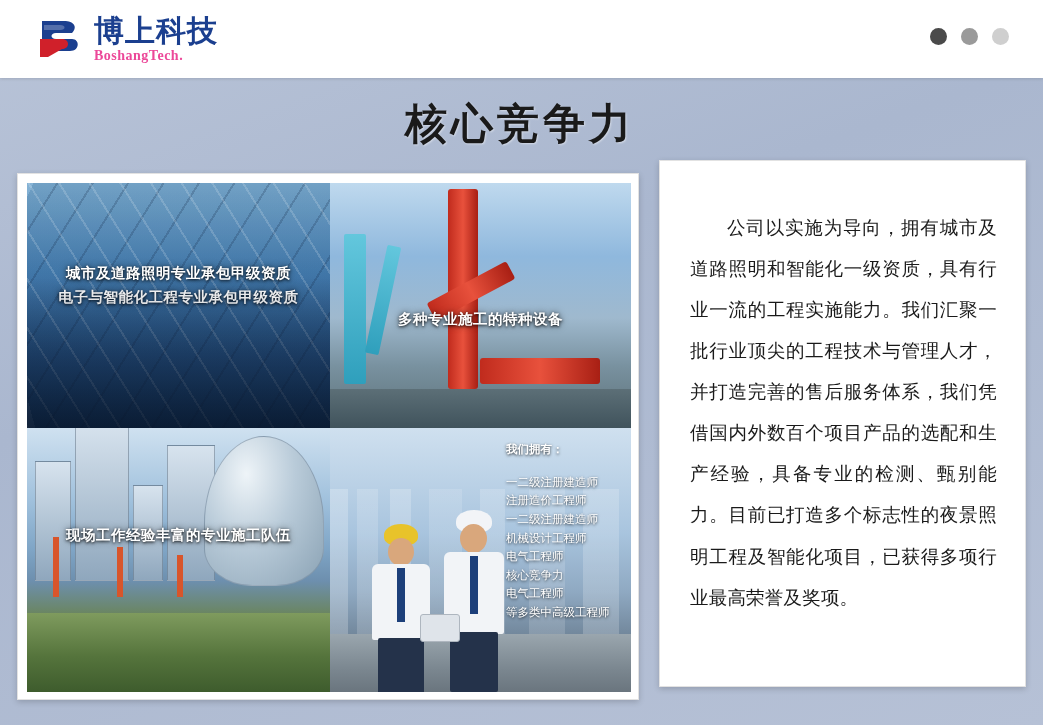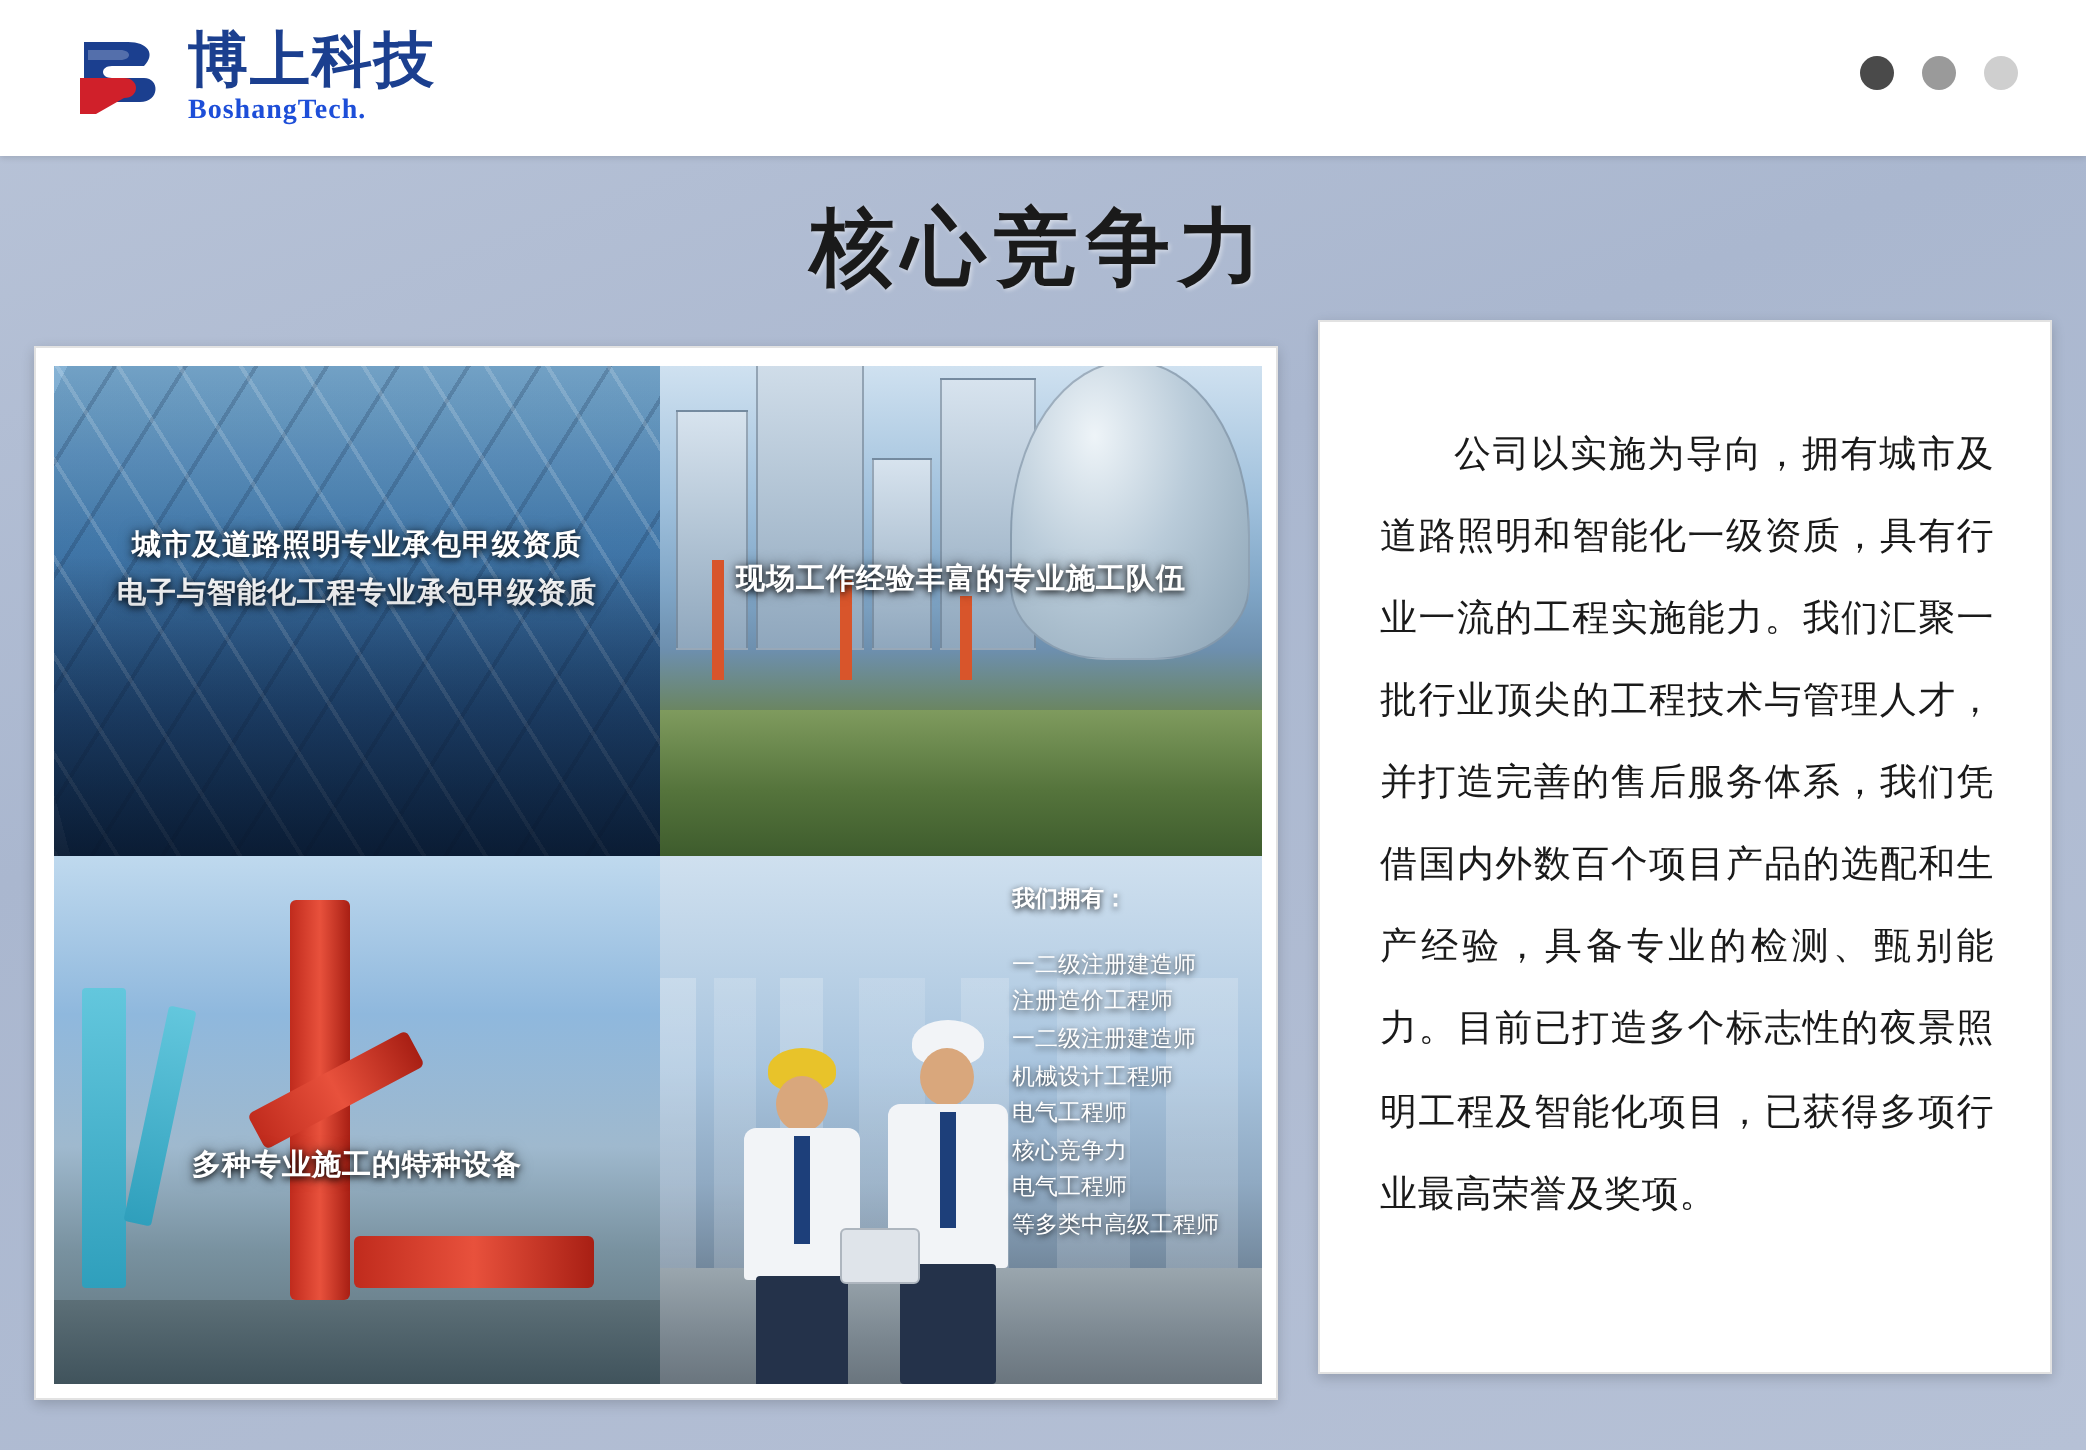--- a/index.html
+++ b/index.html
@@ -39,21 +39,21 @@
   .logo-text { line-height: 1; }
   .logo-cn {
     font-family: "DejaVu Sans", sans-serif;
     font-size: 30px; font-weight: bold;
     color: #1b3f8f; letter-spacing: 1px;
     display: block;
   }
   .logo-en {
     font-family: "Liberation Serif", serif;
     font-size: 14px; font-weight: bold;
-    color: #1d4ed8; letter-spacing: 0.5px;
+    color: #ec4899; letter-spacing: 0.5px;
     display: block; margin-top: 3px;
   }
   .win-dots {
     position: absolute; right: 34px; top: 28px;
     display: flex; gap: 14px; align-items: center;
   }
   .dot { width: 17px; height: 17px; border-radius: 50%; display: block; }
   .dot.d1 { background: #4a4a4a; }
   .dot.d2 { background: #9a9a9a; }
   .dot.d3 { background: #cfcfcf; }
@@ -259,47 +259,47 @@
   <div class="img-card">
     <div class="img-grid">
 
       <div class="tile tile1">
         <div class="tile-caption cap1">
           <div>城市及道路照明专业承包甲级资质</div>
           <div>电子与智能化工程专业承包甲级资质</div>
         </div>
       </div>
 
+      <div class="tile tile3">
+        <div class="cyan" style="left:14px; bottom:18%; width:22px; height:150px;"></div>
+        <div class="cyan" style="left:46px; bottom:30%; width:14px; height:110px; transform:rotate(12deg);"></div>
+        <div class="boom" style="left:118px; bottom:16%; width:30px; height:200px;"></div>
+        <div class="boom" style="left:96px;  bottom:52%; width:90px; height:20px; transform:rotate(-28deg);"></div>
+        <div class="boom" style="left:150px; bottom:18%; width:120px; height:26px;"></div>
+        <div class="ground"></div>
+        <div class="tile-caption cap3" style="top:auto; bottom:96px;">
+          <div>多种专业施工的特种设备</div>
+        </div>
+      </div>
+
       <div class="tile tile2">
         <div class="bld" style="left:8px;  width:36px; height:120px;"></div>
         <div class="bld" style="left:48px; width:54px; height:160px;"></div>
         <div class="bld" style="left:106px;width:30px; height:96px;"></div>
         <div class="bld" style="left:140px;width:48px; height:136px;"></div>
         <div class="dome"></div>
         <div class="grass"></div>
         <div class="crane" style="left:26px; width:6px;  height:60px;"></div>
         <div class="crane" style="left:90px; width:6px;  height:50px;"></div>
         <div class="crane" style="left:150px;width:6px;  height:42px;"></div>
         <div class="tile-caption cap2">
           <div>现场工作经验丰富的专业施工队伍</div>
         </div>
       </div>
 
-      <div class="tile tile3">
-        <div class="cyan" style="left:14px; bottom:18%; width:22px; height:150px;"></div>
-        <div class="cyan" style="left:46px; bottom:30%; width:14px; height:110px; transform:rotate(12deg);"></div>
-        <div class="boom" style="left:118px; bottom:16%; width:30px; height:200px;"></div>
-        <div class="boom" style="left:96px;  bottom:52%; width:90px; height:20px; transform:rotate(-28deg);"></div>
-        <div class="boom" style="left:150px; bottom:18%; width:120px; height:26px;"></div>
-        <div class="ground"></div>
-        <div class="tile-caption cap3" style="top:auto; bottom:96px;">
-          <div>多种专业施工的特种设备</div>
-        </div>
-      </div>
-
       <div class="tile tile4">
         <div class="skyline"></div>
         <div class="plaza"></div>
 
         <div class="person" style="left:34px; width:76px; height:170px;">
           <span class="helmet" style="left:20px; top:2px; width:34px; height:22px; background:#e8c32a;"></span>
           <span class="head" style="left:24px; top:16px; width:26px; height:28px;"></span>
           <span class="torso" style="left:8px; top:42px; width:58px; height:76px;"></span>
           <span class="tie" style="left:33px; top:46px; width:8px; height:54px;"></span>
           <span class="legs" style="left:14px; top:116px; width:46px; height:56px;"></span>

